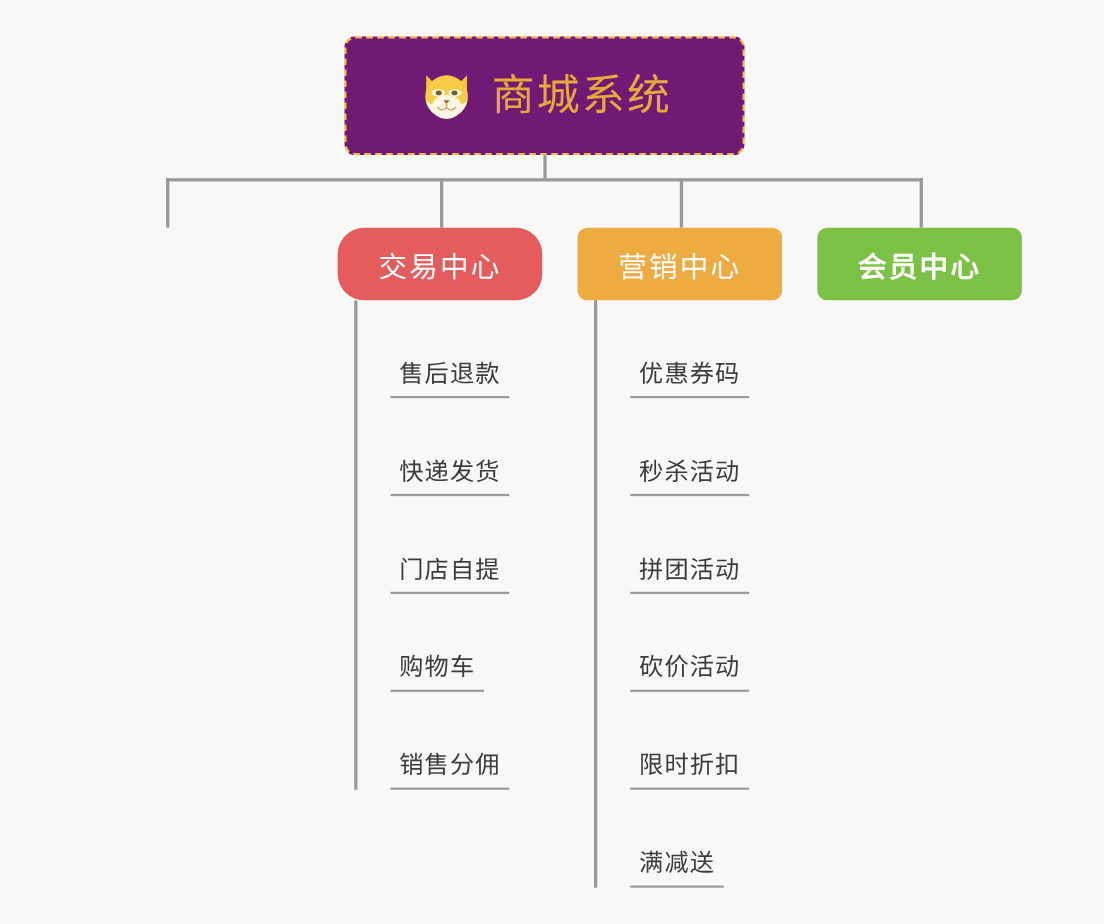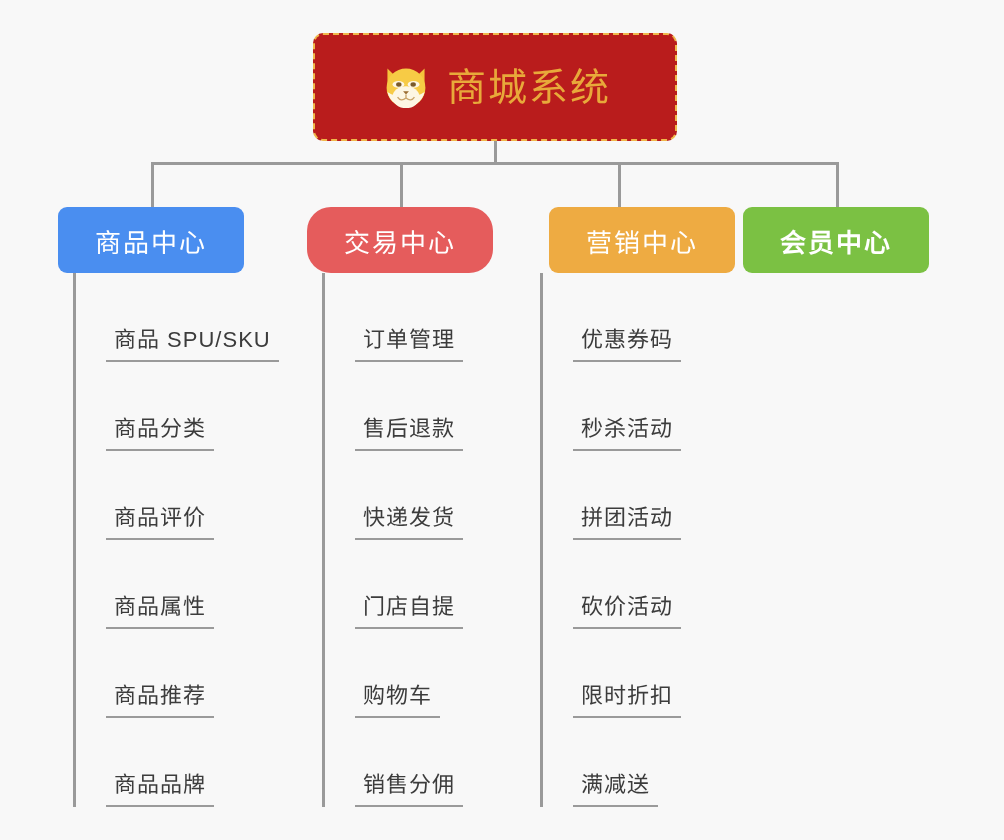--- a/index.html
+++ b/index.html
@@ -22,21 +22,21 @@
   }
 
   
   .root-node {
     position: absolute;
     left: 313px;
     top: 33px;
     width: 364px;
     height: 108px;
     box-sizing: border-box;
-    background: #b91c1c;
+    background: #701a75;
     border: 2px dashed #f0b84a;
     border-radius: 10px;
     display: flex;
     align-items: center;
     justify-content: center;
     gap: 14px;
   }
   .root-emoji {
     width: 54px;
     height: 54px;
@@ -142,70 +142,44 @@
     <span class="root-title">商城系统</span>
   </div>
 
   <div class="conn conn-stem" style="background: rgb(154, 154, 154);"></div>
   <div class="conn conn-bus" style="background: rgb(154, 154, 154);"></div>
   <div class="conn conn-drop" style="left: 151px; background: rgb(154, 154, 154);"></div>
   <div class="conn conn-drop" style="left: 400px; background: rgb(154, 154, 154);"></div>
   <div class="conn conn-drop" style="left: 618px; background: rgb(154, 154, 154);"></div>
   <div class="conn conn-drop" style="left: 836px; background: rgb(154, 154, 154);"></div>
 
-  <div class="column" style="left:58px;">
-    <div class="col-header" style="background: rgb(74, 142, 240);">商品中心</div>
-    <ul class="leaf-list">
-      <li class="leaf-item">
-          <span class="leaf-label">商品 SPU/SKU</span>
-        </li>
-      <li class="leaf-item">
-          <span class="leaf-label">商品分类</span>
-        </li>
-      <li class="leaf-item">
-          <span class="leaf-label">商品评价</span>
-        </li>
-      <li class="leaf-item">
-          <span class="leaf-label">商品属性</span>
-        </li>
-      <li class="leaf-item">
-          <span class="leaf-label">商品推荐</span>
-        </li>
-      <li class="leaf-item">
-          <span class="leaf-label">商品品牌</span>
-        </li>
-    </ul>
-  </div>
 
   <div class="column" style="left:307px;">
     <div class="col-header" style="background: rgb(229, 92, 92); border-radius: 24px;">交易中心</div>
     <ul class="leaf-list">
       <li class="leaf-item">
-          <span class="leaf-label">订单管理</span>
-        </li>
-      <li class="leaf-item">
           <span class="leaf-label">售后退款</span>
         </li>
       <li class="leaf-item">
           <span class="leaf-label">快递发货</span>
         </li>
       <li class="leaf-item">
           <span class="leaf-label">门店自提</span>
         </li>
       <li class="leaf-item">
           <span class="leaf-label">购物车</span>
         </li>
       <li class="leaf-item">
           <span class="leaf-label">销售分佣</span>
         </li>
     </ul>
   </div>
 
   <div class="column" style="left:525px;">
-    <div class="col-header" style="background: rgb(238, 171, 66); margin-left: 24px;">营销中心</div>
+    <div class="col-header" style="background: rgb(238, 171, 66);">营销中心</div>
     <ul class="leaf-list">
       <li class="leaf-item">
           <span class="leaf-label">优惠券码</span>
         </li>
       <li class="leaf-item">
           <span class="leaf-label">秒杀活动</span>
         </li>
       <li class="leaf-item">
           <span class="leaf-label">拼团活动</span>
         </li>

